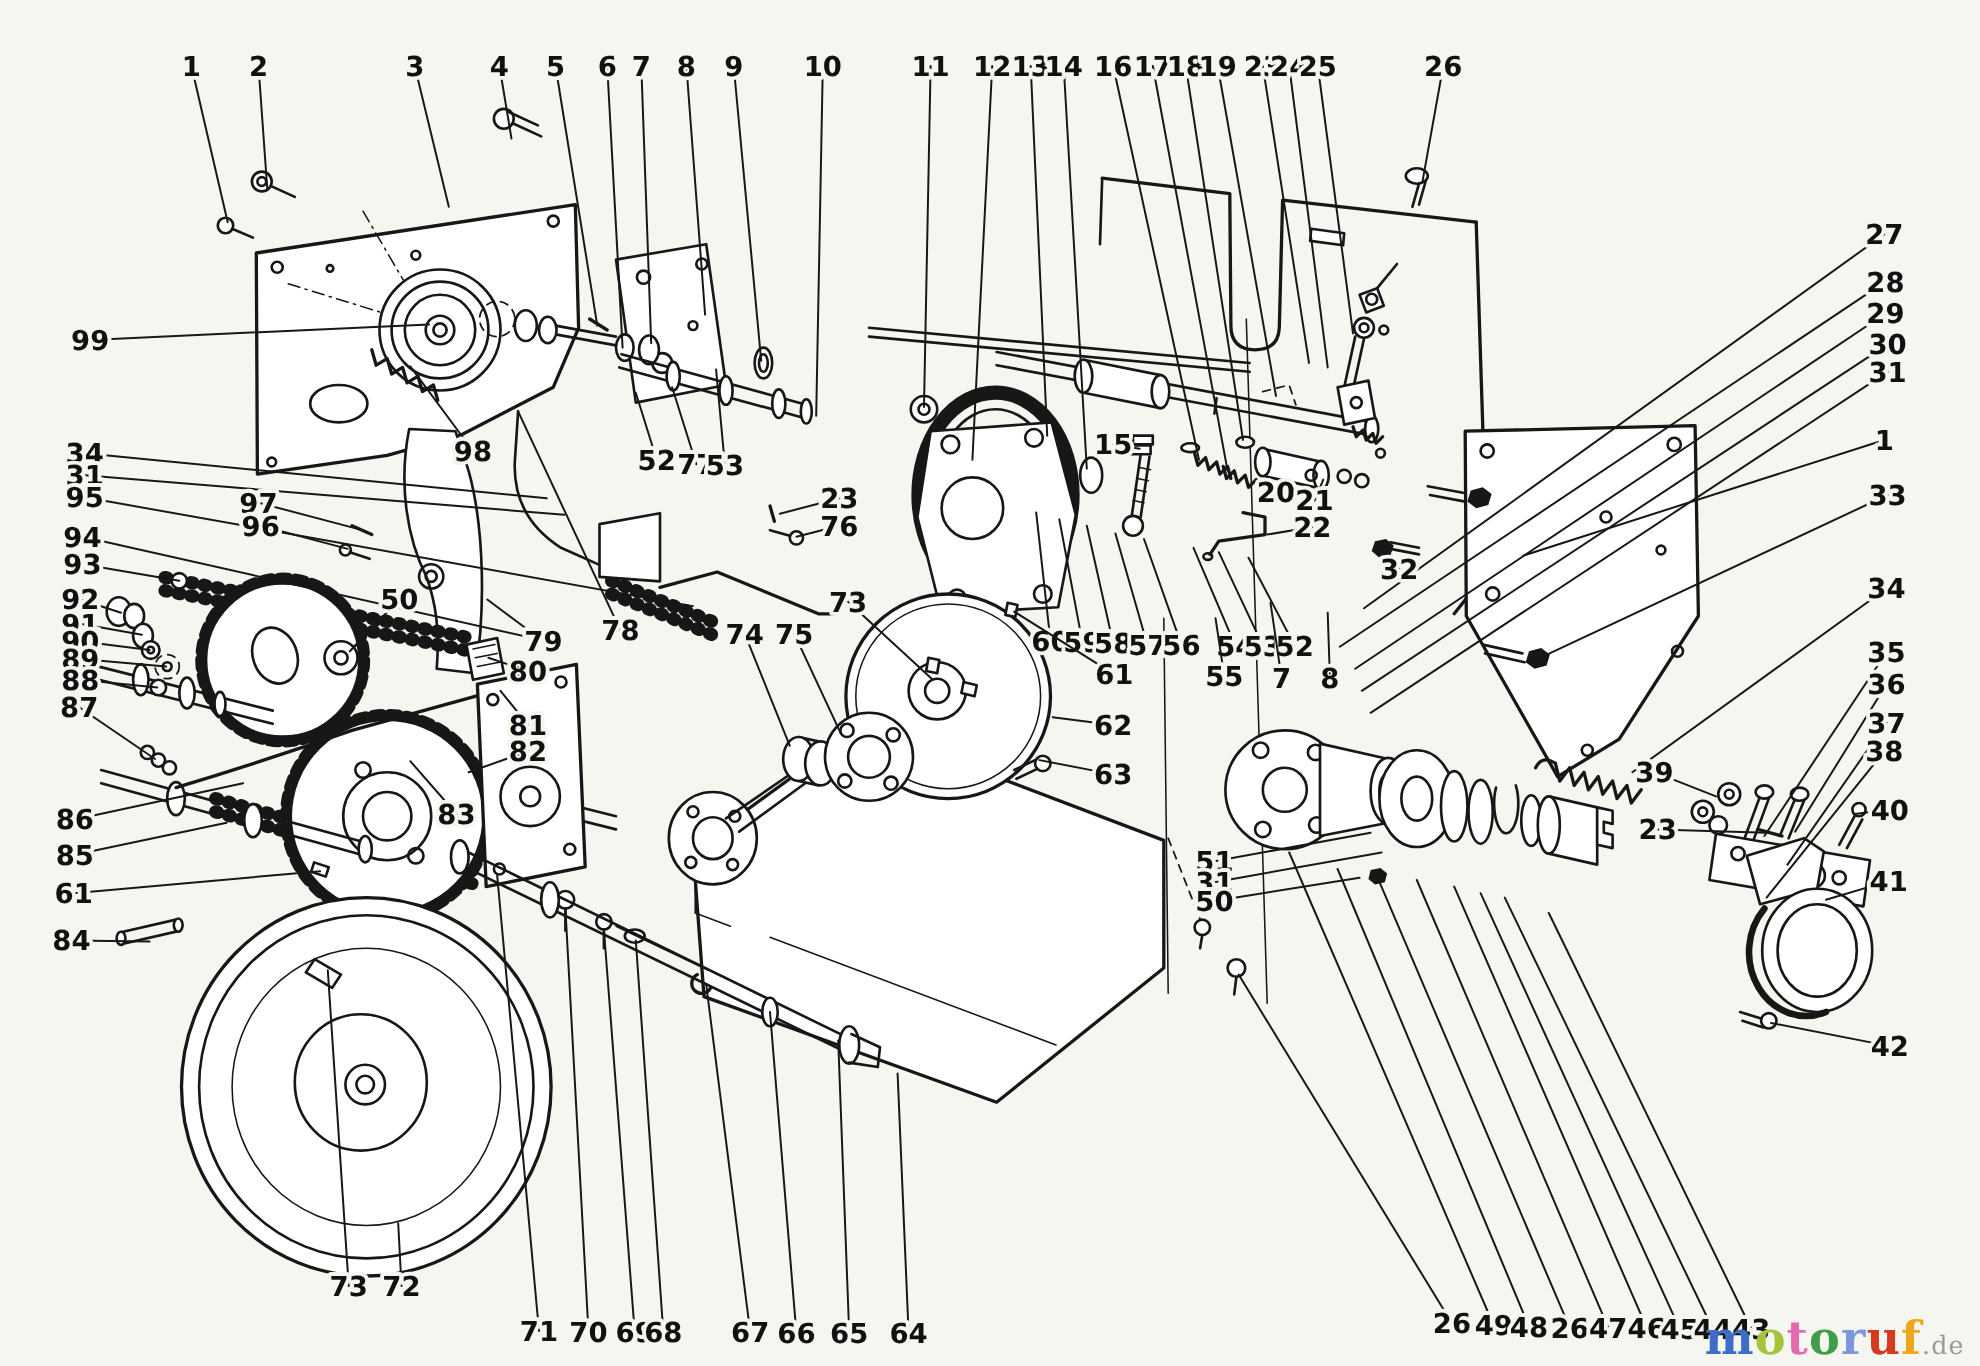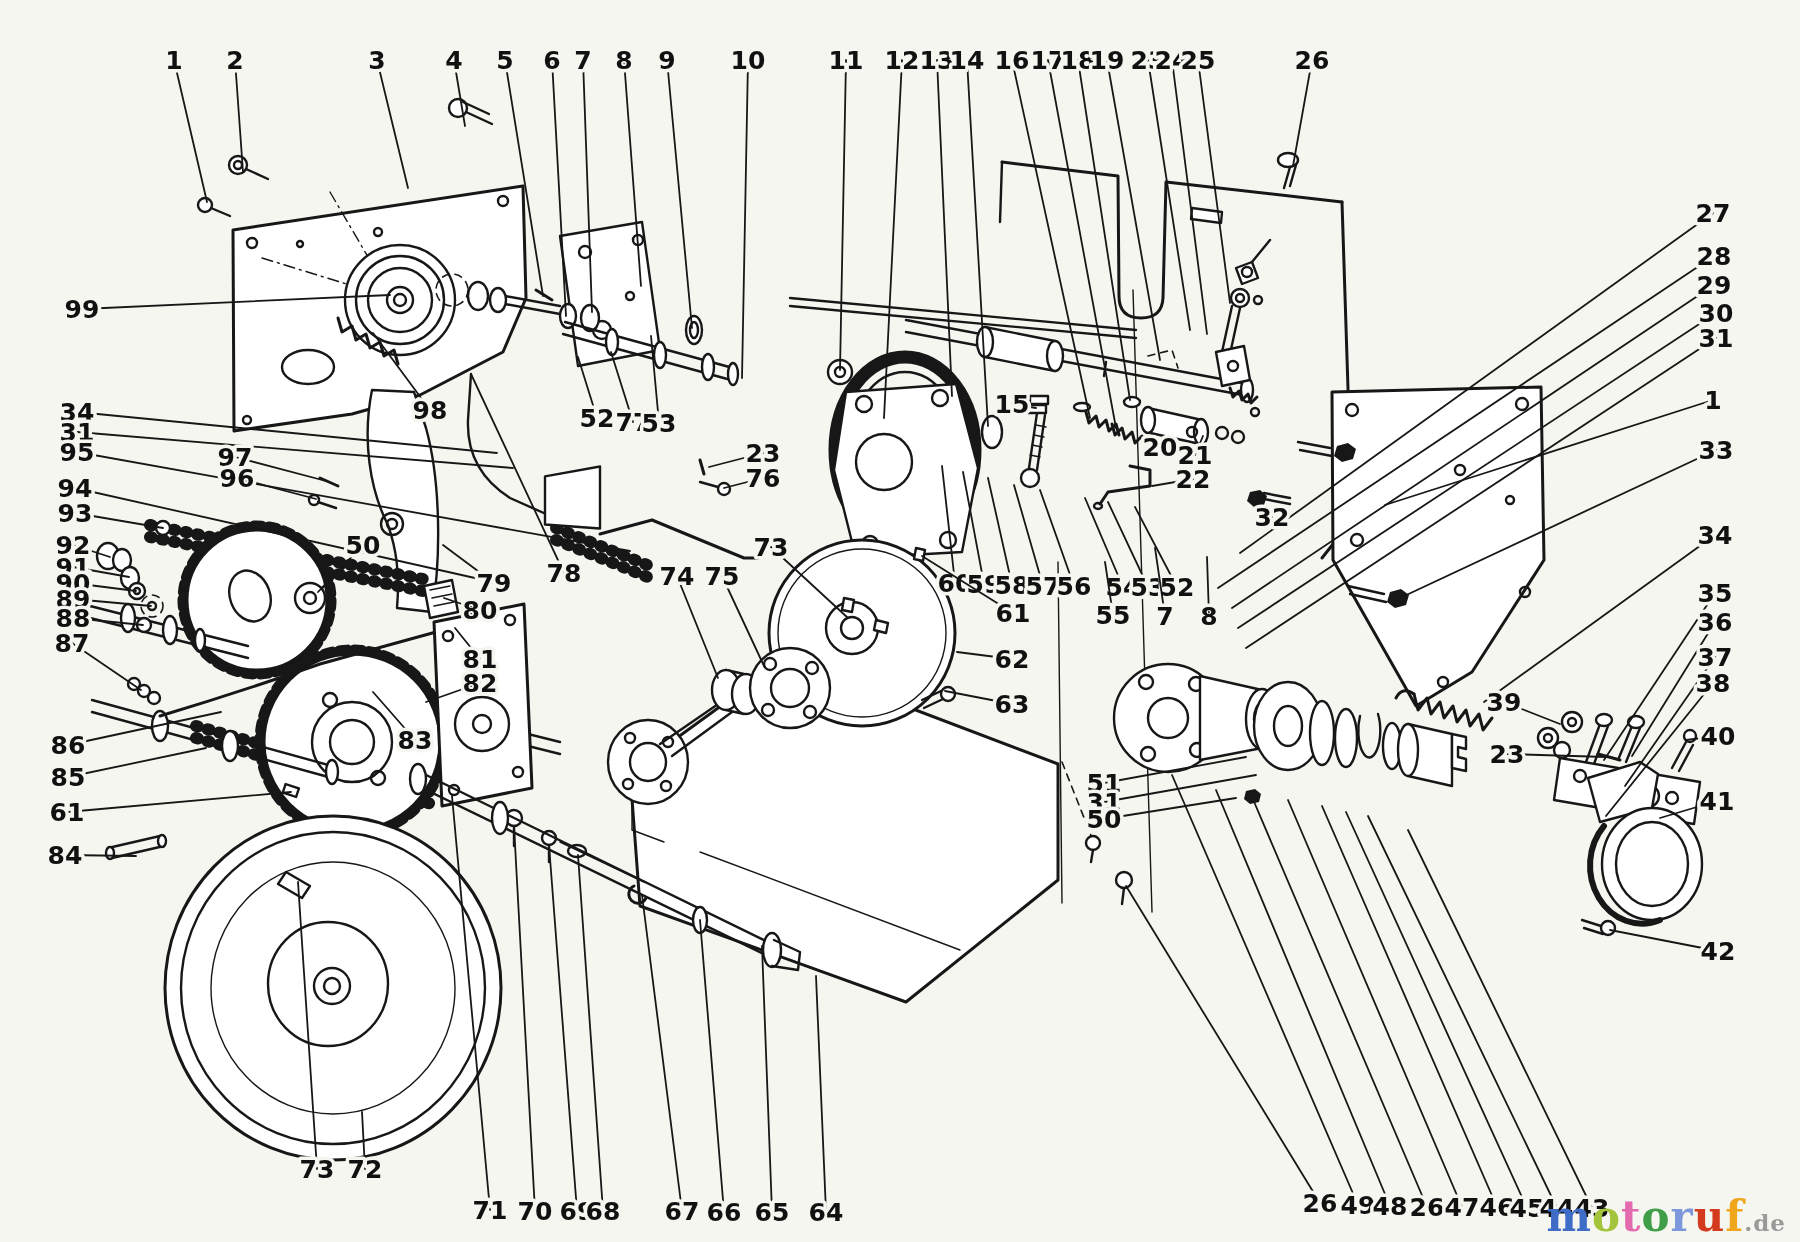--- a/index.html
+++ b/index.html
@@ -13,21 +13,21 @@
   .med{stroke-width:3;}
   .chain{stroke-width:12;stroke-dasharray:2 10;}
   .teeth{stroke-width:11;stroke-dasharray:8 7;}
   .dashdot{stroke-width:1.4;stroke-dasharray:11 5 2 5;}
   .dash{stroke-width:1.6;stroke-dasharray:7 6;}
   .leader{stroke-width:1.8;}
   text.callout{font:bold 25px "DejaVu Sans","Liberation Sans",sans-serif;fill:#111;stroke:#f6f6f1;
         stroke-width:7px;paint-order:stroke;text-anchor:middle;}
   #logo{position:absolute;right:14px;bottom:4px;font-family:"DejaVu Serif","Liberation Serif",serif;
         font-weight:bold;font-size:42px;letter-spacing:1px;line-height:1;}
-  #logo .de{font-size:23px;color:#999;font-weight:bold;}
+  #logo .de{font-size:23px;color:#999;font-weight:normal;}
 </style>
 </head>
 <body>
 
 <div id="stage">
   <svg width="1800" height="1242" viewBox="0 0 1800 1242">
 
     <g>
       <path class="thin" d="M1133,290 L1152,912"></path>
       <path class="thin" d="M1058,562 L1062,903"></path>

